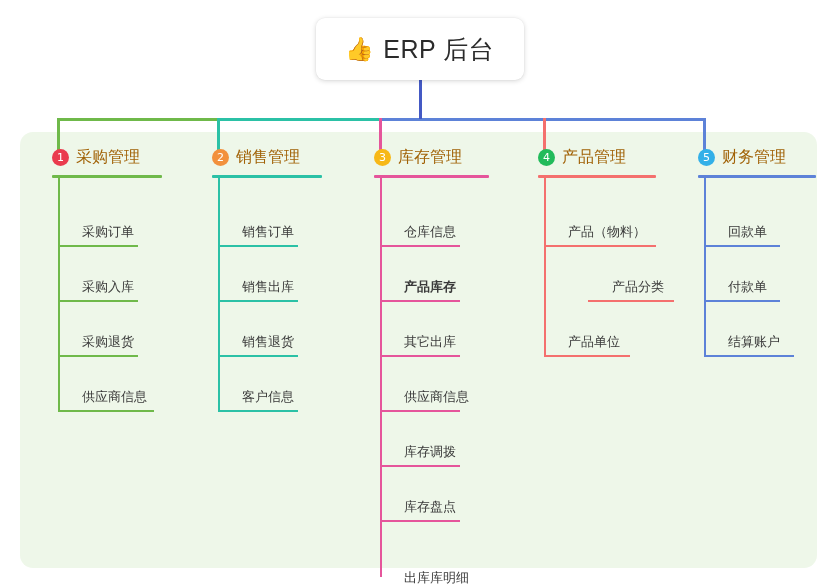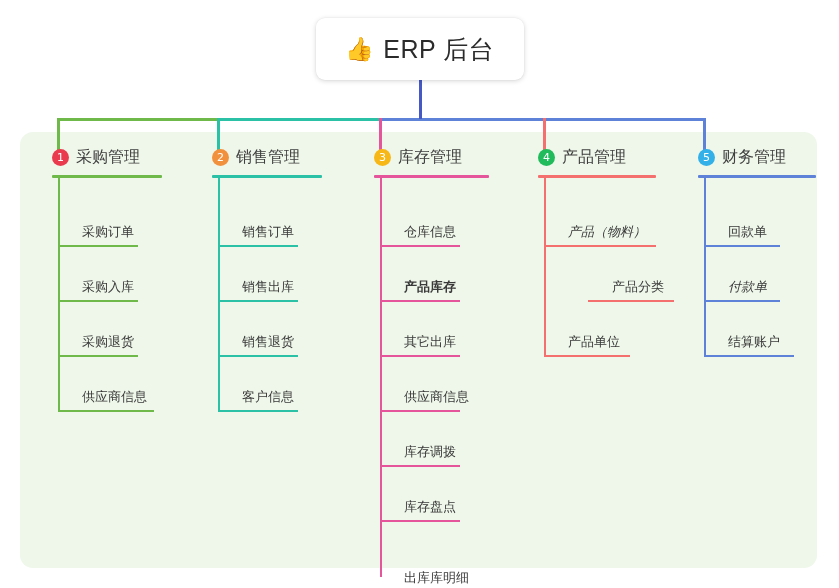--- a/index.html
+++ b/index.html
@@ -48,21 +48,21 @@
     display:flex;align-items:center;gap:7px;
     height:22px;margin-left:16px;
     white-space:nowrap;
   }
   .badge{
     width:17px;height:17px;border-radius:50%;
     color:#fff;font-size:11px;line-height:17px;
     text-align:center;flex:0 0 auto;
     font-family:"DejaVu Sans",sans-serif;
   }
-  .head-label{font-size:16px;color:#404040;}
+  .head-label{font-size:16px;color:#a16207;}
   .head-rule{
     position:absolute;left:16px;top:29px;
     height:3px;border-radius:1px;
   }
   .spine{
     position:absolute;left:22px;top:31px;
     width:2px;
   }
   .leaf{
     position:absolute;left:22px;
@@ -188,21 +188,21 @@
           <div class="leaf-rule" style="width: 96px; background: rgb(229, 85, 155);"></div>
         </div>
       </div>
       <div class="col" style="left: 522px;">
         <div class="col-head">
           <span class="badge" style="background: rgb(34, 187, 91);">4</span>
           <span class="head-label">产品管理</span>
         </div>
         <div class="head-rule" style="width: 118px; background: rgb(244, 112, 110);"></div>
         <div class="spine" style="height: 180px; background: rgb(244, 112, 110);"></div>
-        <div class="leaf" style="top: 46px; width: 116px; font-style: italic;">
+        <div class="leaf" style="top: 46px; width: 116px;">
           <div class="leaf-text">产品（物料）</div>
           <div class="leaf-rule" style="width: 112px; background: rgb(244, 112, 110);"></div>
         </div>
         <div class="leaf" style="top: 101px; width: 90px; margin-left: 44px;">
           <div class="leaf-text">产品分类</div>
           <div class="leaf-rule" style="width: 86px; background: rgb(244, 112, 110);"></div>
         </div>
         <div class="leaf" style="top: 156px; width: 90px;">
           <div class="leaf-text">产品单位</div>
           <div class="leaf-rule" style="width: 86px; background: rgb(244, 112, 110);"></div>
@@ -212,21 +212,21 @@
         <div class="col-head">
           <span class="badge" style="background: rgb(51, 176, 232);">5</span>
           <span class="head-label">财务管理</span>
         </div>
         <div class="head-rule" style="width: 118px; background: rgb(93, 130, 216);"></div>
         <div class="spine" style="height: 180px; background: rgb(93, 130, 216);"></div>
         <div class="leaf" style="top: 46px; width: 80px; text-decoration: underline;">
           <div class="leaf-text">回款单</div>
           <div class="leaf-rule" style="width: 76px; background: rgb(93, 130, 216);"></div>
         </div>
-        <div class="leaf" style="top: 101px; width: 80px; font-style: italic;">
+        <div class="leaf" style="top: 101px; width: 80px;">
           <div class="leaf-text">付款单</div>
           <div class="leaf-rule" style="width: 76px; background: rgb(93, 130, 216);"></div>
         </div>
         <div class="leaf" style="top: 156px; width: 94px;">
           <div class="leaf-text">结算账户</div>
           <div class="leaf-rule" style="width: 90px; background: rgb(93, 130, 216);"></div>
         </div>
       </div>
     </div>
 

